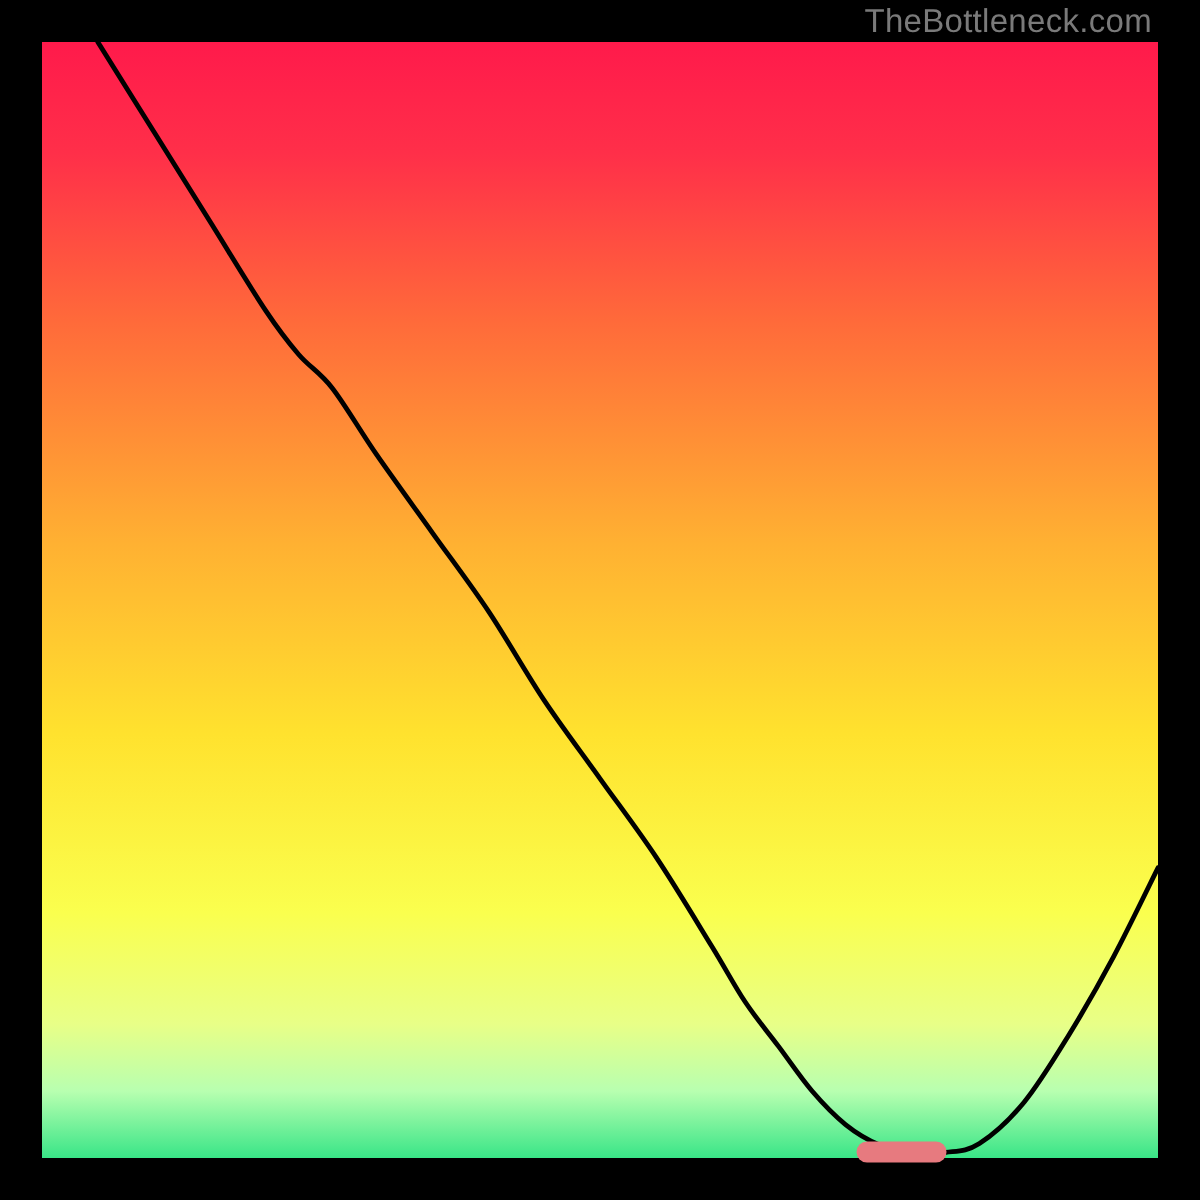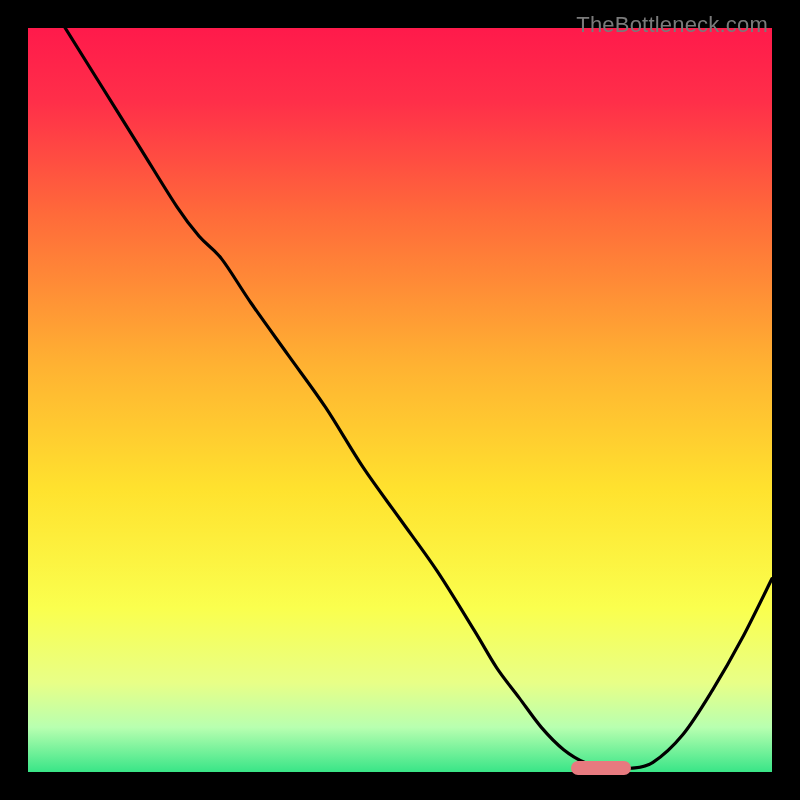--- a/index.html
+++ b/index.html
@@ -21,21 +21,21 @@
   }
   .plot {
     position: absolute;
     left: 0;
     top: 0;
     width: 744px;
     height: 744px;
   }
   .watermark {
     position: absolute;
-    top: 12px;
+    top: 1px;
     right: 32px;
     color: #7a7a7a;
     font-size: 22px;
     font-weight: 500;
     letter-spacing: 0.2px;
     user-select: none;
     margin-left: 18px;
   }
   .marker {
     position: absolute;

